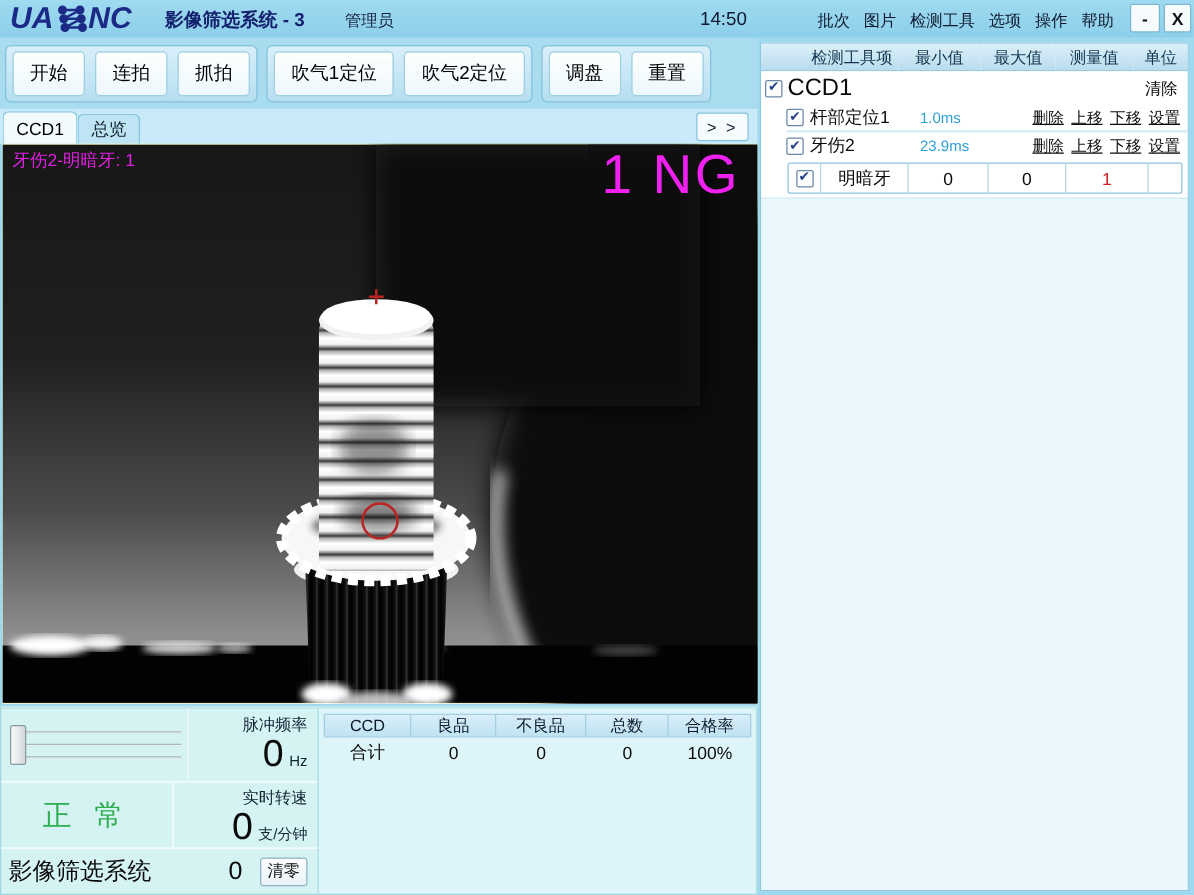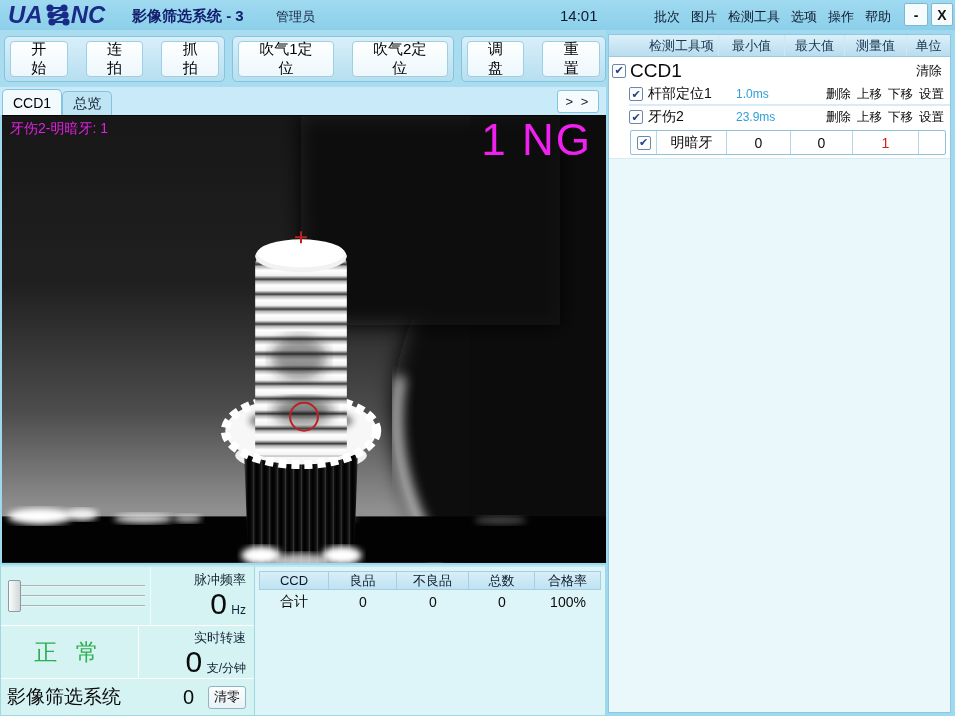--- a/index.html
+++ b/index.html
@@ -18,32 +18,32 @@
   .winbtn { position:absolute; top:3px; height:23px; background:#f6fbfe; border:1px solid #7fb6d0; border-radius:2px; font-weight:bold; font-size:14px; color:#111; display:flex; align-items:center; justify-content:center; }
   .btn-min { right:27px; width:24px; }
   .btn-close { right:2px; width:22px; }
 
   
   .main { display:flex; height:686px; }
   .left-col { width:606px; display:flex; flex-direction:column; }
 
   
   .toolbar { height:57px; background:#a9dcee; display:flex; align-items:center; padding-left:4px; gap:7px; }
-  .tgroup { border:1px solid #85c4de; border-radius:5px; background:linear-gradient(#d9effa,#b6dff0); padding:4px 5px; display:flex; gap:18px; }
+  .tgroup { border:1px solid #85c4de; border-radius:5px; background:linear-gradient(#d9effa,#b6dff0); padding:4px 5px; display:flex; gap:8px; }
   .tbtn { height:36px; background:linear-gradient(#feffff,#edf7fc); border:1px solid #9fcfe2; border-radius:4px; font-size:15px; color:#000; padding:0 13px; display:flex; align-items:center; font-family:inherit; }
 
   
   .tabbar { height:28px; background:#c9eaf8; position:relative; display:flex; align-items:flex-end; padding-left:2px; }
   .tab { border:1px solid #85c4de; border-bottom:none; border-radius:5px 5px 0 0; font-size:14px; padding:0 10px; display:flex; align-items:center; }
   .tab.active { background:#f2fafd; height:26px; color:#000; }
   .tab.inactive { background:#bfe4f4; height:24px; color:#123; }
   .expand-btn { position:absolute; right:7px; top:3px; width:42px; height:23px; background:#f6fcfe; border:1px solid #85c4de; border-radius:3px; font-size:13px; letter-spacing:2px; display:flex; align-items:center; justify-content:center; color:#123; }
 
   
-  .image-area { width:606px; height:450px; position:relative; background:#000000; border-left:2px solid #9ed9ef; border-bottom:2px solid #9ed9ef; }
+  .image-area { width:606px; height:450px; position:relative; background:#fef9c3; border-left:2px solid #9ed9ef; border-bottom:2px solid #9ed9ef; }
   .image-area svg { position:absolute; left:0; top:0; }
   .ov-tl { position:absolute; left:8px; top:5px; font-size:14px; color:#e020e0; }
   .ov-ng { position:absolute; right:14px; top:0px; font-size:44px; color:#f020f0; letter-spacing:2px; }
 
   
   .bottom-row { flex:1; display:flex; }
   .control-panel { width:256px; background:#d6f3f4; border:1px solid #9fd8de; border-top:2px solid #bfe8ee; display:flex; flex-direction:column; }
   .cp-row1 { height:58px; position:relative; }
   .slider { position:absolute; left:6px; top:8px; width:142px; height:42px; }
   .track { position:absolute; left:4px; width:134px; height:2px; background:#aab4b6; border-bottom:1px solid #e8f6f6; }
@@ -81,21 +81,21 @@
   .cb { width:14px; height:14px; border:1px solid #6a88a8; background:#fdfdfe; border-radius:2px; display:inline-flex; align-items:center; justify-content:center; font-size:11px; line-height:11px; color:#26418c; flex:none; }
   .ccd-row { display:flex; align-items:center; height:27px; padding-left:3px; }
   .ccd-label { font-size:19px; color:#0a0a0a; margin-left:4px; }
   .link { font-size:13px; color:#0a0a0a; }
   .ccd-row .link { margin-left:auto; margin-right:8px; }
   .tool-row { display:flex; align-items:center; height:22px; margin-left:20px; border-bottom:2px solid #d7ecf7; padding-right:6px; }
   .tool-row.no-line { border-bottom:none; }
   .tool-name { font-size:14px; color:#0a0a0a; margin-left:5px; width:88px; }
   .tool-time { font-size:12px; color:#2f9fd8; }
   .tool-actions { margin-left:auto; display:flex; gap:6px; }
-  .tool-actions .link { font-size:12.5px; }
+  .tool-actions .link { font-size:12.5px;text-decoration:underline; }
   .subrow { display:flex; height:25px; margin:2px 4px 0 21px; border:1px solid #8fc3dc; border-radius:2px; background:#fff; }
   .subrow > div { display:flex; align-items:center; justify-content:center; border-right:1px solid #b5d8e8; font-size:14px; color:#0a0a0a; }
   .s-cb { width:26px; } .s-name { width:70px; } .s-min { width:64px; } .s-max { width:62px; } .s-val { width:66px; color:#d22020 !important; } .s-unit { flex:1; border-right:none !important; }
   .rp-rest { flex:1; background:#eaf8fc; border-top:1px solid #d5ecf5; }
 </style>
 </head>
 <body>
 
 <div class="titlebar">
   <div class="logo">
@@ -112,21 +112,21 @@
         <circle cx="7" cy="12" r="2.6"></circle>
           <circle cx="21" cy="12" r="2.6"></circle>
         <circle cx="8" cy="19" r="2.6"></circle>
           <circle cx="22" cy="19" r="2.6"></circle>
       </g>
     </svg>
     <span>NC</span>
   </div>
   <div class="app-title">影像筛选系统 - 3</div>
   <div class="user-name">管理员</div>
-  <div class="clock">14:01</div>
+  <div class="clock">14:50</div>
   <div class="menubar">
     <span>批次</span>
     <span>图片</span>
     <span>检测工具</span>
     <span>选项</span>
     <span>操作</span>
     <span>帮助</span>
   </div>
   <div class="winbtn btn-min">-</div>
   <div class="winbtn btn-close">X</div>

